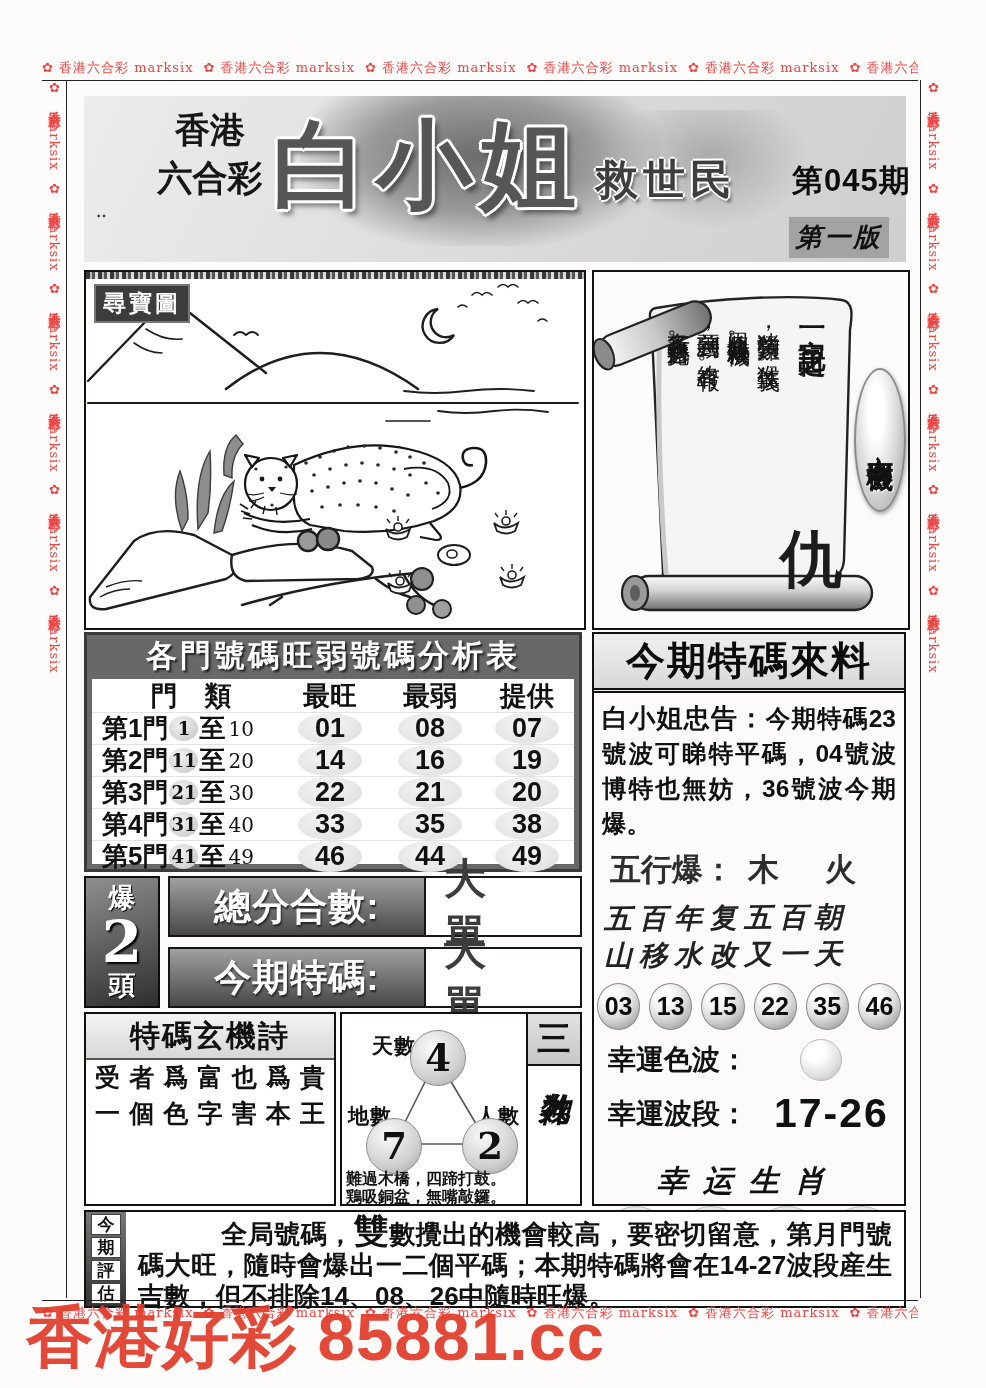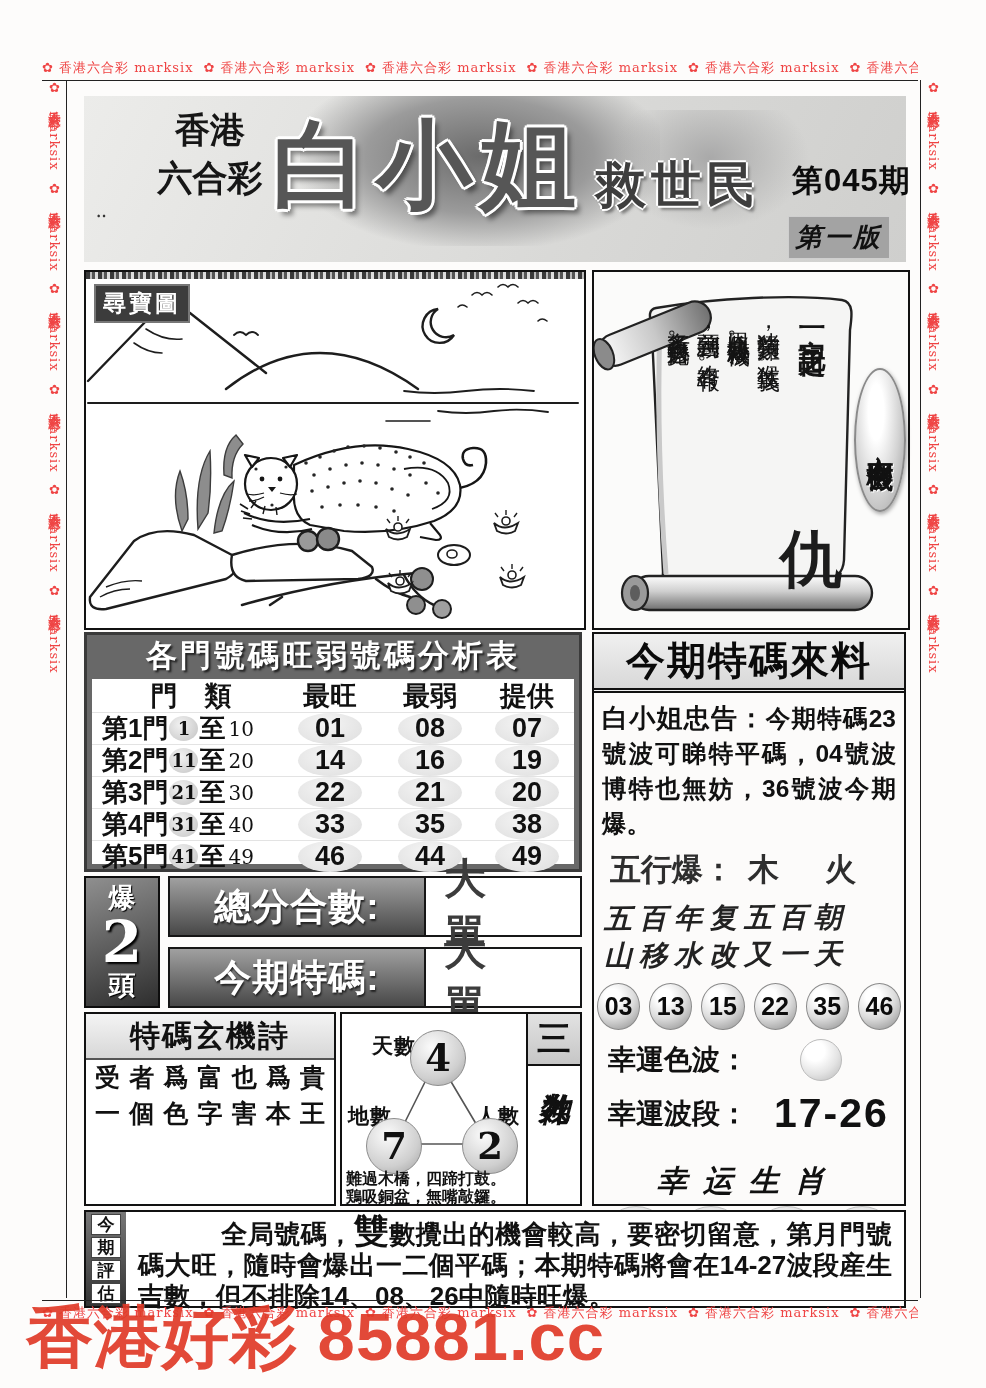--- a/index.html
+++ b/index.html
@@ -22,21 +22,21 @@
   .photo-blob{left:300px;top:96px;width:360px;height:150px;
       background:radial-gradient(ellipse at 50% 40%,#6b6b6b 0%,#9b9b9b 45%,rgba(220,220,220,0) 75%);}
   .photo-blob2{left:610px;top:110px;width:200px;height:120px;
       background:radial-gradient(ellipse at 50% 40%,#a9a9a9 0%,rgba(220,220,220,0) 70%);}
   .brand{left:120px;top:106px;width:180px;text-align:center;font-family:"DejaVu Serif",serif;
          font-weight:700;font-size:35px;line-height:48px;color:#161616;}
   .brand-dots{left:96px;top:196px;font-size:20px;letter-spacing:8px;color:#333;}
   .big-title{left:272px;top:102px;font-size:96px;font-weight:900;letter-spacing:8px;color:#565656;white-space:nowrap;
       text-shadow:-3px 0 0 #fff,3px 0 0 #fff,0 -3px 0 #fff,0 3px 0 #fff,-2px -2px 0 #fff,2px 2px 0 #fff,
                   -2px 2px 0 #fff,2px -2px 0 #fff,5px 6px 5px rgba(0,0,0,.45);}
-  .sub-title{left:596px;top:152px;font-size:50px;font-weight:900;letter-spacing:5px;color:#3e3e3e;white-space:nowrap;
+  .sub-title{left:596px;top:152px;font-size:42px;font-weight:900;letter-spacing:5px;color:#3e3e3e;white-space:nowrap;
       text-shadow:-2px 0 0 #fff,2px 0 0 #fff,0 -2px 0 #fff,0 2px 0 #fff,3px 4px 3px rgba(0,0,0,.4);}
   .issue{left:792px;top:160px;font-size:31px;font-weight:900;color:#0c0c0c;letter-spacing:1px;}
   .edition{left:788px;top:216px;width:92px;background:#a3a3a3;border:1px solid #cfcfcf;text-align:center;
            font-size:26px;font-weight:900;padding:3px 4px;letter-spacing:3px;font-style:italic;}
 
   
   .treasure{left:84px;top:270px;width:498px;height:356px;border:2px solid #111;background:#fff;}
   .noise{position:absolute;left:0;top:0;width:100%;height:7px;
          background:repeating-linear-gradient(90deg,#3a3a3a 0 4px,#bbb 4px 6px,#555 6px 9px,#ddd 9px 12px);}
   .treasure-label{position:absolute;left:8px;top:12px;background:#3c3c3c;color:#fff;font-weight:900;

